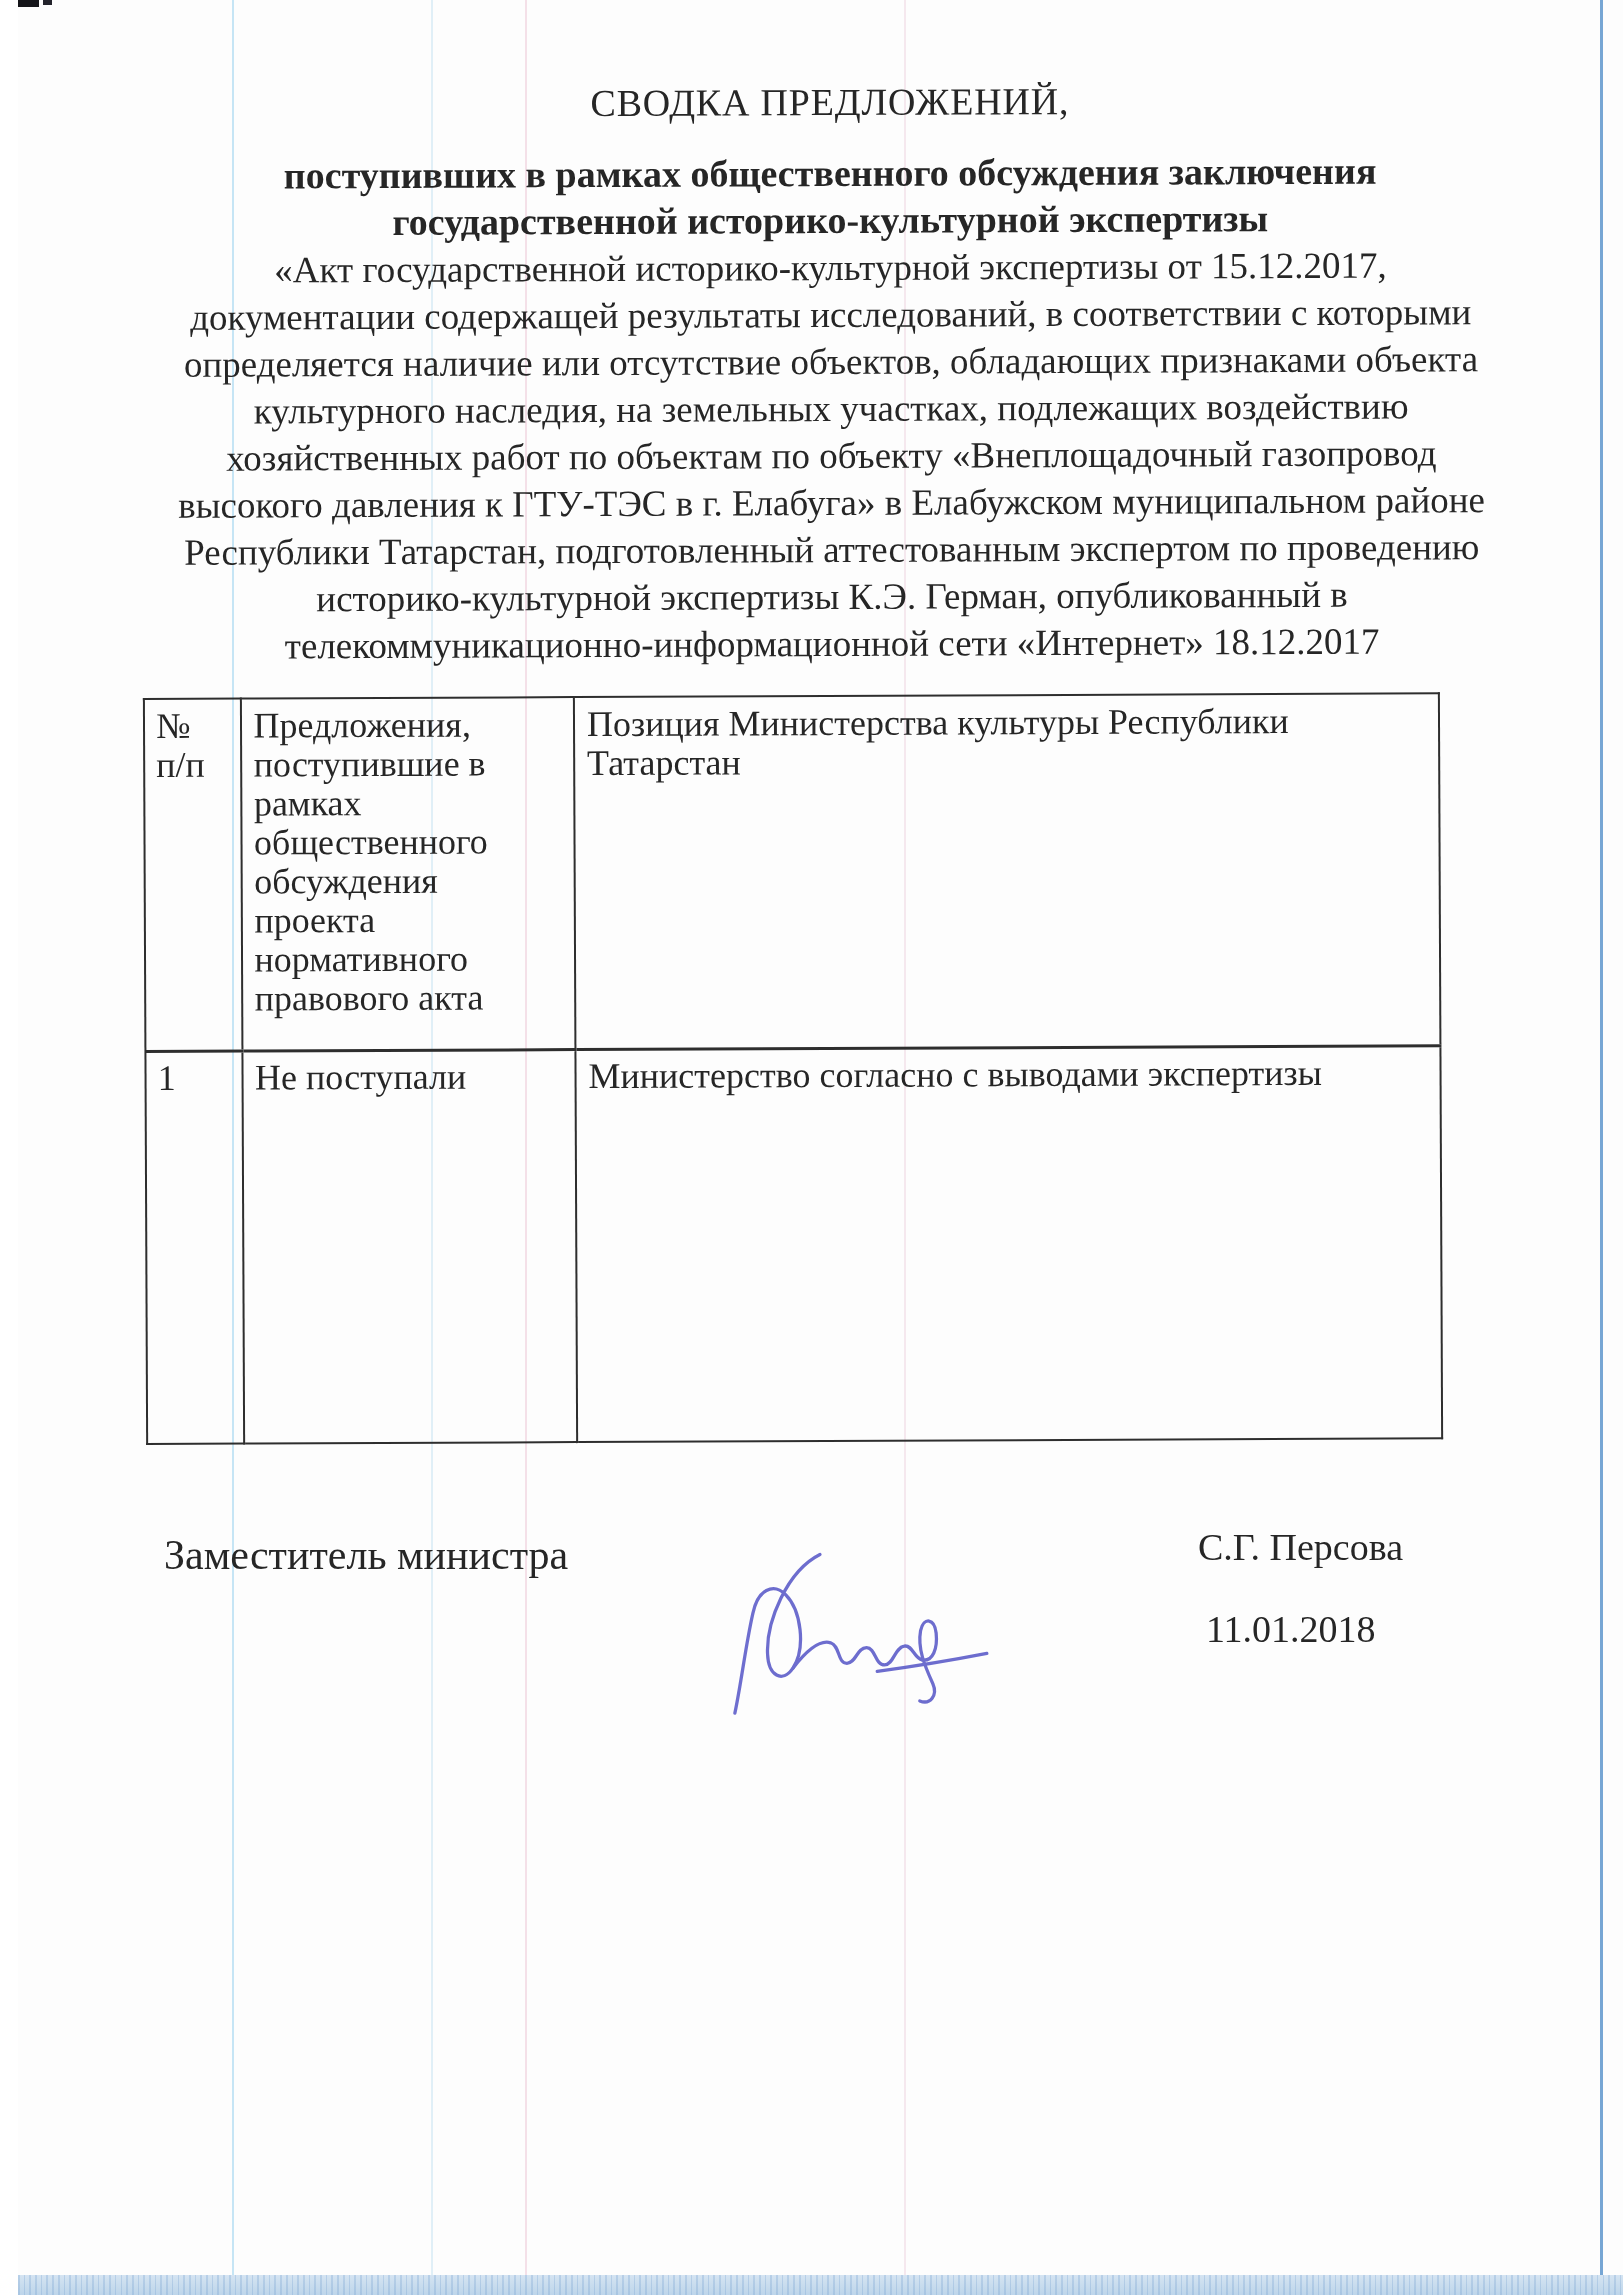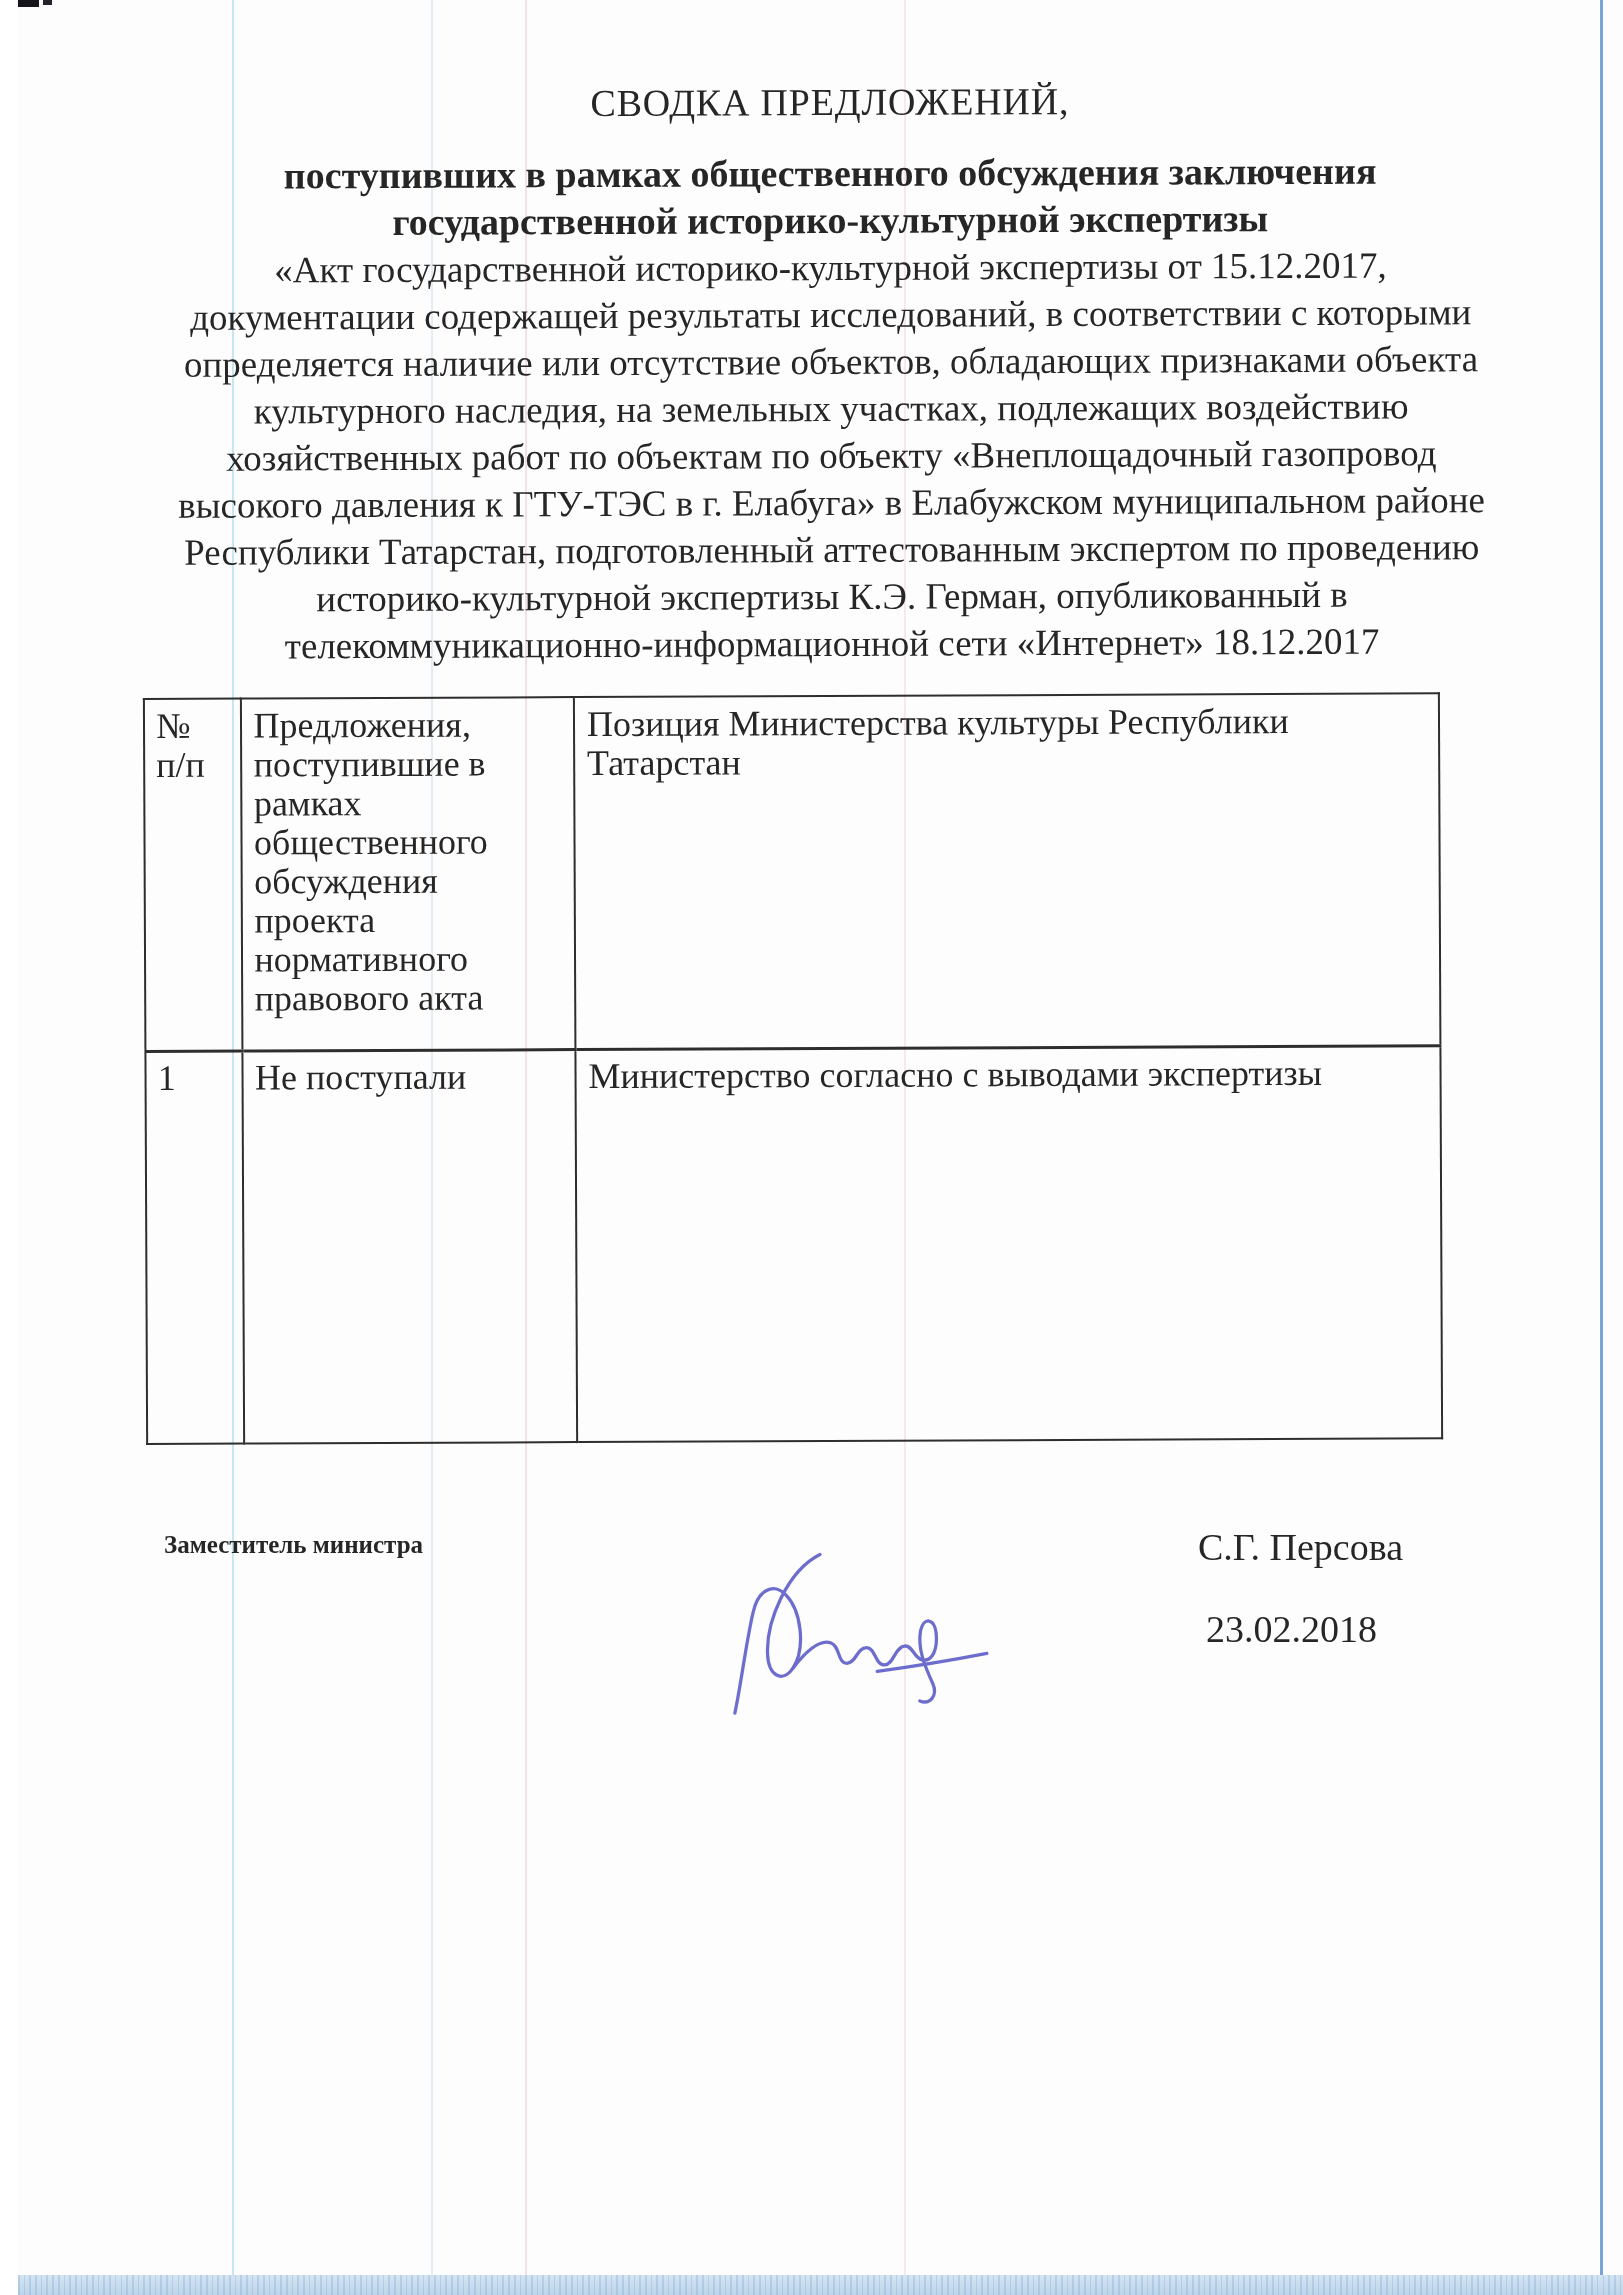--- a/index.html
+++ b/index.html
@@ -51,21 +51,21 @@
     padding:6.5px 4.9px 4.9px 11.5px;
   }
   table.main tr.hdr td{border-bottom-width:3.3px;}
   table.main tr.hdr{height:352px;}
   table.main tr.datarow{height:393px;}
   td.c-num{width:79px;}
   td.c-prop{width:315px;}
   td.c-pos{padding-left:16.4px;}
   .num-mark{display:inline-block;}
   
-  .sign-post{position:absolute;left:146px;top:1531px;font-size:25px;white-space:nowrap;font-weight:bold;}
+  .sign-post{position:absolute;left:146px;top:1531px;font-size:42px;white-space:nowrap;}
   .sign-name{position:absolute;left:1180px;top:1525px;font-size:38px;white-space:nowrap;text-align:center;}
   .sign-date{position:absolute;left:1188px;top:1607px;font-size:38px;white-space:nowrap;}
   .sign-svg{position:absolute;left:697px;top:1543px;}
 </style>
 </head>
 <body>
 
 <div class="scan-page">
 
   <div class="corner-speck"></div>
@@ -136,16 +136,16 @@
   <svg class="sign-svg" width="295" height="180" viewBox="0 0 360 220">
     <g fill="none" stroke="#5a5ac8" stroke-width="4" stroke-linecap="round" opacity="0.88">
       <path d="M 128,14 C 88,34 62,96 64,136 C 65,162 82,172 95,153 C 111,128 105,82 86,63 C 71,48 52,57 46,86 C 37,126 32,170 24,208"></path>
       <path d="M 95,153 C 112,131 128,118 141,122 C 153,126 149,147 161,147 C 172,147 173,128 185,128 C 196,128 195,149 207,149 C 218,149 219,128 231,126 C 241,124 243,141 253,143"></path>
       <path d="M 253,143 C 266,145 272,129 270,110 C 268,92 255,90 251,107 C 247,129 256,150 266,172 C 272,186 263,198 250,193"></path>
       <path d="M 198,157 C 242,151 296,142 332,135"></path>
     </g>
   </svg>
 
   <div class="sign-name">С.Г. Персова</div>
-  <div class="sign-date">23.02.2018</div>
+  <div class="sign-date">11.01.2018</div>
 
 </div>
 
 
 </body></html>

